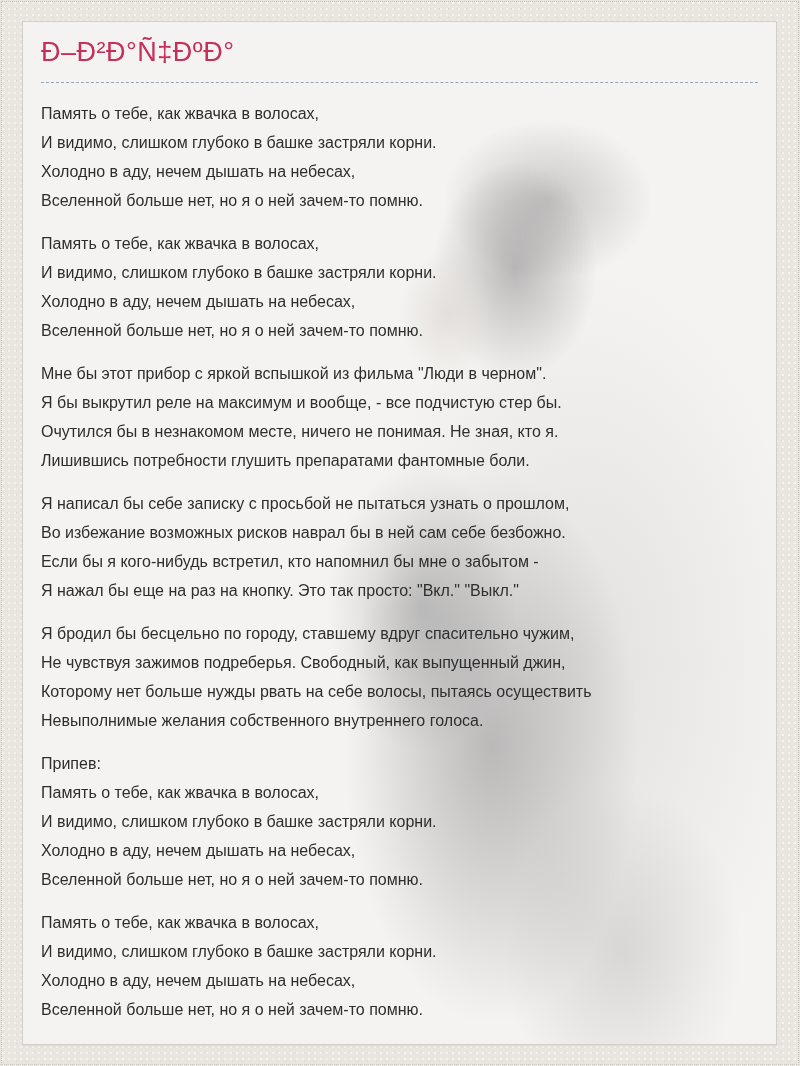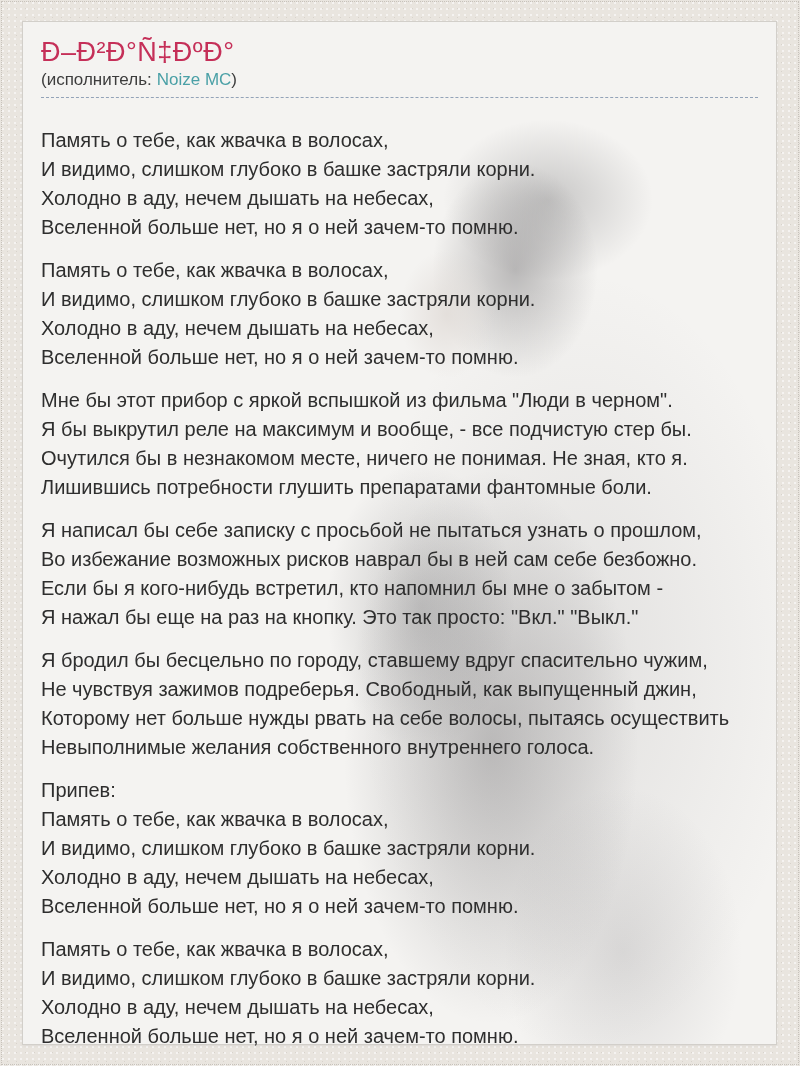--- a/index.html
+++ b/index.html
@@ -42,21 +42,21 @@
       radial-gradient(ellipse 205px 385px at 468px 725px, rgba(48,46,50,0.26) 0%, rgba(48,46,50,0) 72%),
       radial-gradient(ellipse 170px 235px at 600px 930px, rgba(120,118,122,0.20) 0%, rgba(120,118,122,0) 70%),
       radial-gradient(ellipse 300px 520px at 560px 640px, rgba(100,98,102,0.12) 0%, rgba(100,98,102,0) 75%);
   }
   .content {
     position: relative; z-index: 1;
     padding: 14px 18px 0 18px;
   }
   .header {
     border-bottom: 1px dashed var(--header-divider, #93a3b8);
-    padding-bottom: 6px;
+    padding-bottom: 14px;
   }
   h1.title {
     margin: 0;
     font-size: 27px;
     line-height: 32px;
     font-weight: 400;
     letter-spacing: 0.5px;
     color: var(--title, #c52f58);
   }
   .subtitle {
@@ -65,38 +65,37 @@
     line-height: 22px;
     color: #3d3d3d;
   }
   .artist-link {
     color: var(--artist-link, #4aa0a6);
     text-decoration: none;
     margin-left: 5px;
     cursor: pointer;
   }
   .lyrics {
-    margin-top: 28px;
-    font-size: 20px;
+    margin-top: 16px;
+    font-size: 16px;
     line-height: 29px;
     color: var(--lyrics-text, #2e2e2e);
   }
   .lyrics p { margin: 0 0 14px 0; }
 </style>
 </head>
 <body>
 
 <div class="page-frame"></div>
 
 <div class="panel">
   <div class="photo"></div>
   <div class="content">
     <div class="header">
       <h1 class="title">Ð–Ð²Ð°Ñ‡ÐºÐ°</h1>
-      <div class="subtitle"><span>(исполнитель:</span><a class="artist-link" href="#">Noize MC</a><span>)</span></div>
     </div>
     <div class="lyrics">
         <p>Память о тебе, как жвачка в волосах,<br>И видимо, слишком глубоко в башке застряли корни.<br>Холодно в аду, нечем дышать на небесах,<br>Вселенной больше нет, но я о ней зачем-то помню.</p>
         <p>Память о тебе, как жвачка в волосах,<br>И видимо, слишком глубоко в башке застряли корни.<br>Холодно в аду, нечем дышать на небесах,<br>Вселенной больше нет, но я о ней зачем-то помню.</p>
         <p>Мне бы этот прибор с яркой вспышкой из фильма "Люди в черном".<br>Я бы выкрутил реле на максимум и вообще, - все подчистую стер бы.<br>Очутился бы в незнакомом месте, ничего не понимая. Не зная, кто я.<br>Лишившись потребности глушить препаратами фантомные боли.</p>
         <p>Я написал бы себе записку с просьбой не пытаться узнать о прошлом,<br>Во избежание возможных рисков наврал бы в ней сам себе безбожно.<br>Если бы я кого-нибудь встретил, кто напомнил бы мне о забытом -<br>Я нажал бы еще на раз на кнопку. Это так просто: "Вкл." "Выкл."</p>
         <p>Я бродил бы бесцельно по городу, ставшему вдруг спасительно чужим,<br>Не чувствуя зажимов подреберья. Свободный, как выпущенный джин,<br>Которому нет больше нужды рвать на себе волосы, пытаясь осуществить<br>Невыполнимые желания собственного внутреннего голоса.</p>
         <p>Припев:<br>Память о тебе, как жвачка в волосах,<br>И видимо, слишком глубоко в башке застряли корни.<br>Холодно в аду, нечем дышать на небесах,<br>Вселенной больше нет, но я о ней зачем-то помню.</p>
         <p>Память о тебе, как жвачка в волосах,<br>И видимо, слишком глубоко в башке застряли корни.<br>Холодно в аду, нечем дышать на небесах,<br>Вселенной больше нет, но я о ней зачем-то помню.</p>
       </div>

